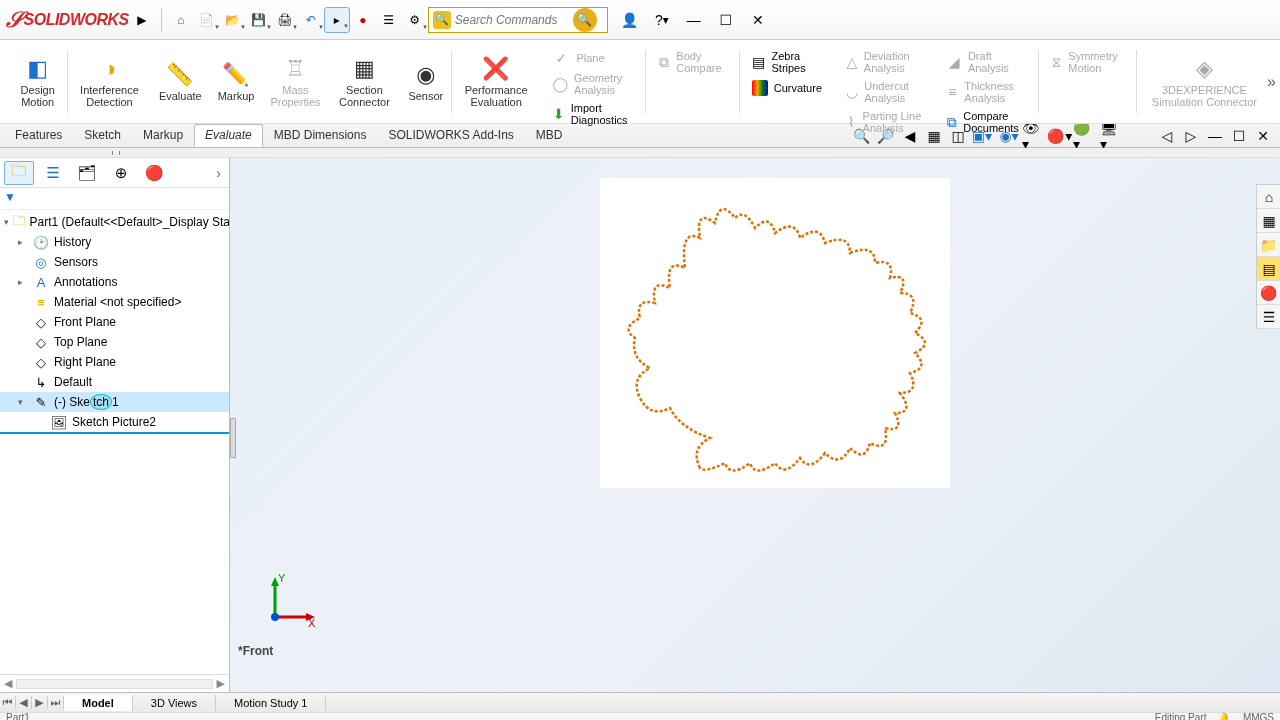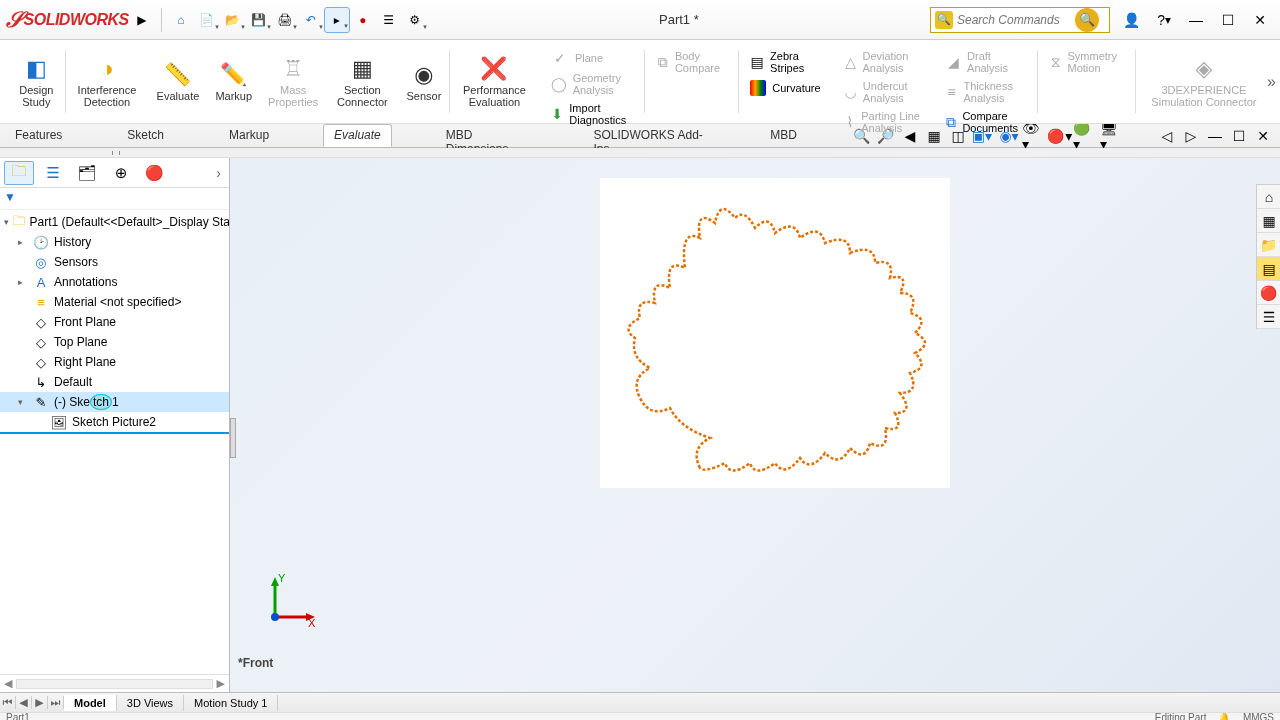--- a/index.html
+++ b/index.html
@@ -26,21 +26,21 @@
 .rb-group.disabled { color: #aaa; }
 .rb-group .rb-icon { font-size: 22px; margin-bottom: 2px; }
 .rb-sep { width: 1px; background: #ddd; margin: 6px 0; }
 .rb-list { display: flex; flex-direction: column; gap: 2px; padding: 4px 10px; }
 .rb-list-item { display: flex; align-items: center; gap: 6px; font-size: 11px; cursor: pointer; padding: 2px; }
 .rb-list-item.disabled { color: #aaa; }
 .rb-list-item .li-icon { width: 18px; height: 16px; display: inline-flex; align-items: center; justify-content: center; font-size: 14px; }
 .rb-more { position: absolute; right: 4px; top: 50%; transform: translateY(-50%); font-size: 16px; color: #666; }
 
 
-.tabs { height: 24px; background: linear-gradient(#f5f5f5,#eee); border-bottom: 1px solid #bbb; display: flex; padding-left: 4px; gap: 43px; }
+.tabs { height: 24px; background: linear-gradient(#f5f5f5,#eee); border-bottom: 1px solid #bbb; display: flex; padding-left: 4px; }
 .tab { padding: 3px 10px; font-size: 12px; color: #333; cursor: pointer; border: 1px solid transparent; }
 .tab.active { background: #fff; border: 1px solid #bbb; border-bottom: 1px solid #fff; border-radius: 3px 3px 0 0; font-style: italic; }
 
 
 .split-handle { height: 10px; background: #f0f0f0; border-bottom: 1px solid #ddd; position: relative; }
 .split-handle::after { content: ""; position: absolute; left: 112px; top: 3px; width: 6px; height: 4px; border-left: 1px solid #888; border-right: 1px solid #888; }
 
 
 .main { display: flex; height: 534px; }
 .sidebar { width: 230px; border-right: 1px solid #bbb; display: flex; flex-direction: column; background: #fff; }
@@ -61,29 +61,29 @@
 .sb-scroll { height: 18px; border-top: 1px solid #ddd; display: flex; align-items: center; justify-content: space-between; padding: 0 4px; font-size: 11px; color: #888; }
 .sb-scroll-track { flex: 1; height: 10px; background: #f0f0f0; margin: 0 4px; border: 1px solid #ddd; }
 
 
 .viewport { flex: 1; position: relative; background: linear-gradient(135deg, #e8eff7 0%, #eef2f8 50%, #dfe8f2 100%); }
 .vt-btn { width: 22px; height: 22px; display: flex; align-items: center; justify-content: center; font-size: 14px; cursor: pointer; }
 .vt-sep { width: 1px; background: #aaa; margin: 2px 0; }
 .right-panel { position: absolute; right: 0; top: 26px; width: 24px; background: #f5f5f5; border-left: 1px solid #ccc; border-top: 1px solid #ccc; }
 .rp-btn { width: 24px; height: 24px; display: flex; align-items: center; justify-content: center; font-size: 14px; border-bottom: 1px solid #ddd; cursor: pointer; }
 .triad { position: absolute; left: 30px; bottom: 60px; }
-.view-label { position: absolute; left: 8px; bottom: 22px; font-size: 12px; font-weight: bold; color: #444; }
+.view-label { position: absolute; left: 8px; bottom: 34px; font-size: 12px; font-weight: bold; color: #444; }
 .sketch-canvas { position: absolute; left: 370px; top: 20px; width: 350px; height: 310px; background: #fff; }
 .drag-handle { position: absolute; left: 0px; top: 260px; width: 6px; height: 40px; background: #ddd; border: 1px solid #aaa; cursor: ew-resize; }
 
 
 .bottom-tabs { height: 20px; background: linear-gradient(#f5f5f5,#e9e9e9); border-top: 1px solid #bbb; display: flex; align-items: center; font-size: 11px; }
 .bt-nav { display: flex; }
 .bt-nav div { width: 16px; text-align: center; cursor: pointer; color: #666; border-right: 1px solid #ccc; }
-.bt-tab { padding: 2px 10px; border-right: 1px solid #ccc; cursor: pointer; }
+.bt-tab { padding: 2px 18px; border-right: 1px solid #ccc; cursor: pointer; }
 .bt-tab.active { background: #fff; font-weight: bold; }
 
 
 .statusbar { height: 10px; background: #f5f5f5; border-top: 1px solid #ddd; display: flex; align-items: center; font-size: 10px; padding: 0 6px; color: #666; overflow: hidden; }
 .statusbar .sb-right { margin-left: auto; display: flex; gap: 12px; align-items: center; }
 
 .ico-yellow { color: #e6a800; }
 .ico-blue { color: #1e70cd; }
 .ico-green { color: #3a9e3a; }
 </style>
@@ -100,39 +100,38 @@
   <span class="tb-btn ico-blue">⌂</span>
   <span class="tb-btn">📄<span class="dd">▾</span></span>
   <span class="tb-btn ico-green">📂<span class="dd">▾</span></span>
   <span class="tb-btn ico-blue">💾<span class="dd">▾</span></span>
   <span class="tb-btn">🖨<span class="dd">▾</span></span>
   <span class="tb-btn ico-blue">↶<span class="dd">▾</span></span>
   <span class="tb-btn" style="border:1px solid #78aee5;background:#e5f1fb">▸<span class="dd">▾</span></span>
   <span class="tb-btn" style="color:#c00">●</span>
   <span class="tb-btn">☰</span>
   <span class="tb-btn">⚙<span class="dd">▾</span></span>
-  <div class="doc-title">Part1 *</div>
   <div class="search-box">
     <span class="lens">🔍</span>
     <input placeholder="Search Commands" style="">
     <span class="search-go">🔍</span>
   </div>
   <div class="tb-right-icons">
     <span class="win-btn">👤</span>
     <span class="win-btn">?<small>▾</small></span>
     <span class="win-btn">—</span>
     <span class="win-btn">☐</span>
     <span class="win-btn">✕</span>
   </div>
 </div>
 
 <div class="ribbon">
   <div class="rb-group">
       <span class="rb-icon ico-blue">◧</span>
-      <span>Design Study</span>
+      <span>Design Motion</span>
     </div>
   <div class="rb-sep"></div>
   <div class="rb-group">
       <span class="rb-icon ico-yellow">◑</span>
       <span>Interference Detection</span>
     </div>
   <div class="rb-group">
       <span class="rb-icon ico-yellow">📏</span>
       <span>Evaluate</span>
     </div>

